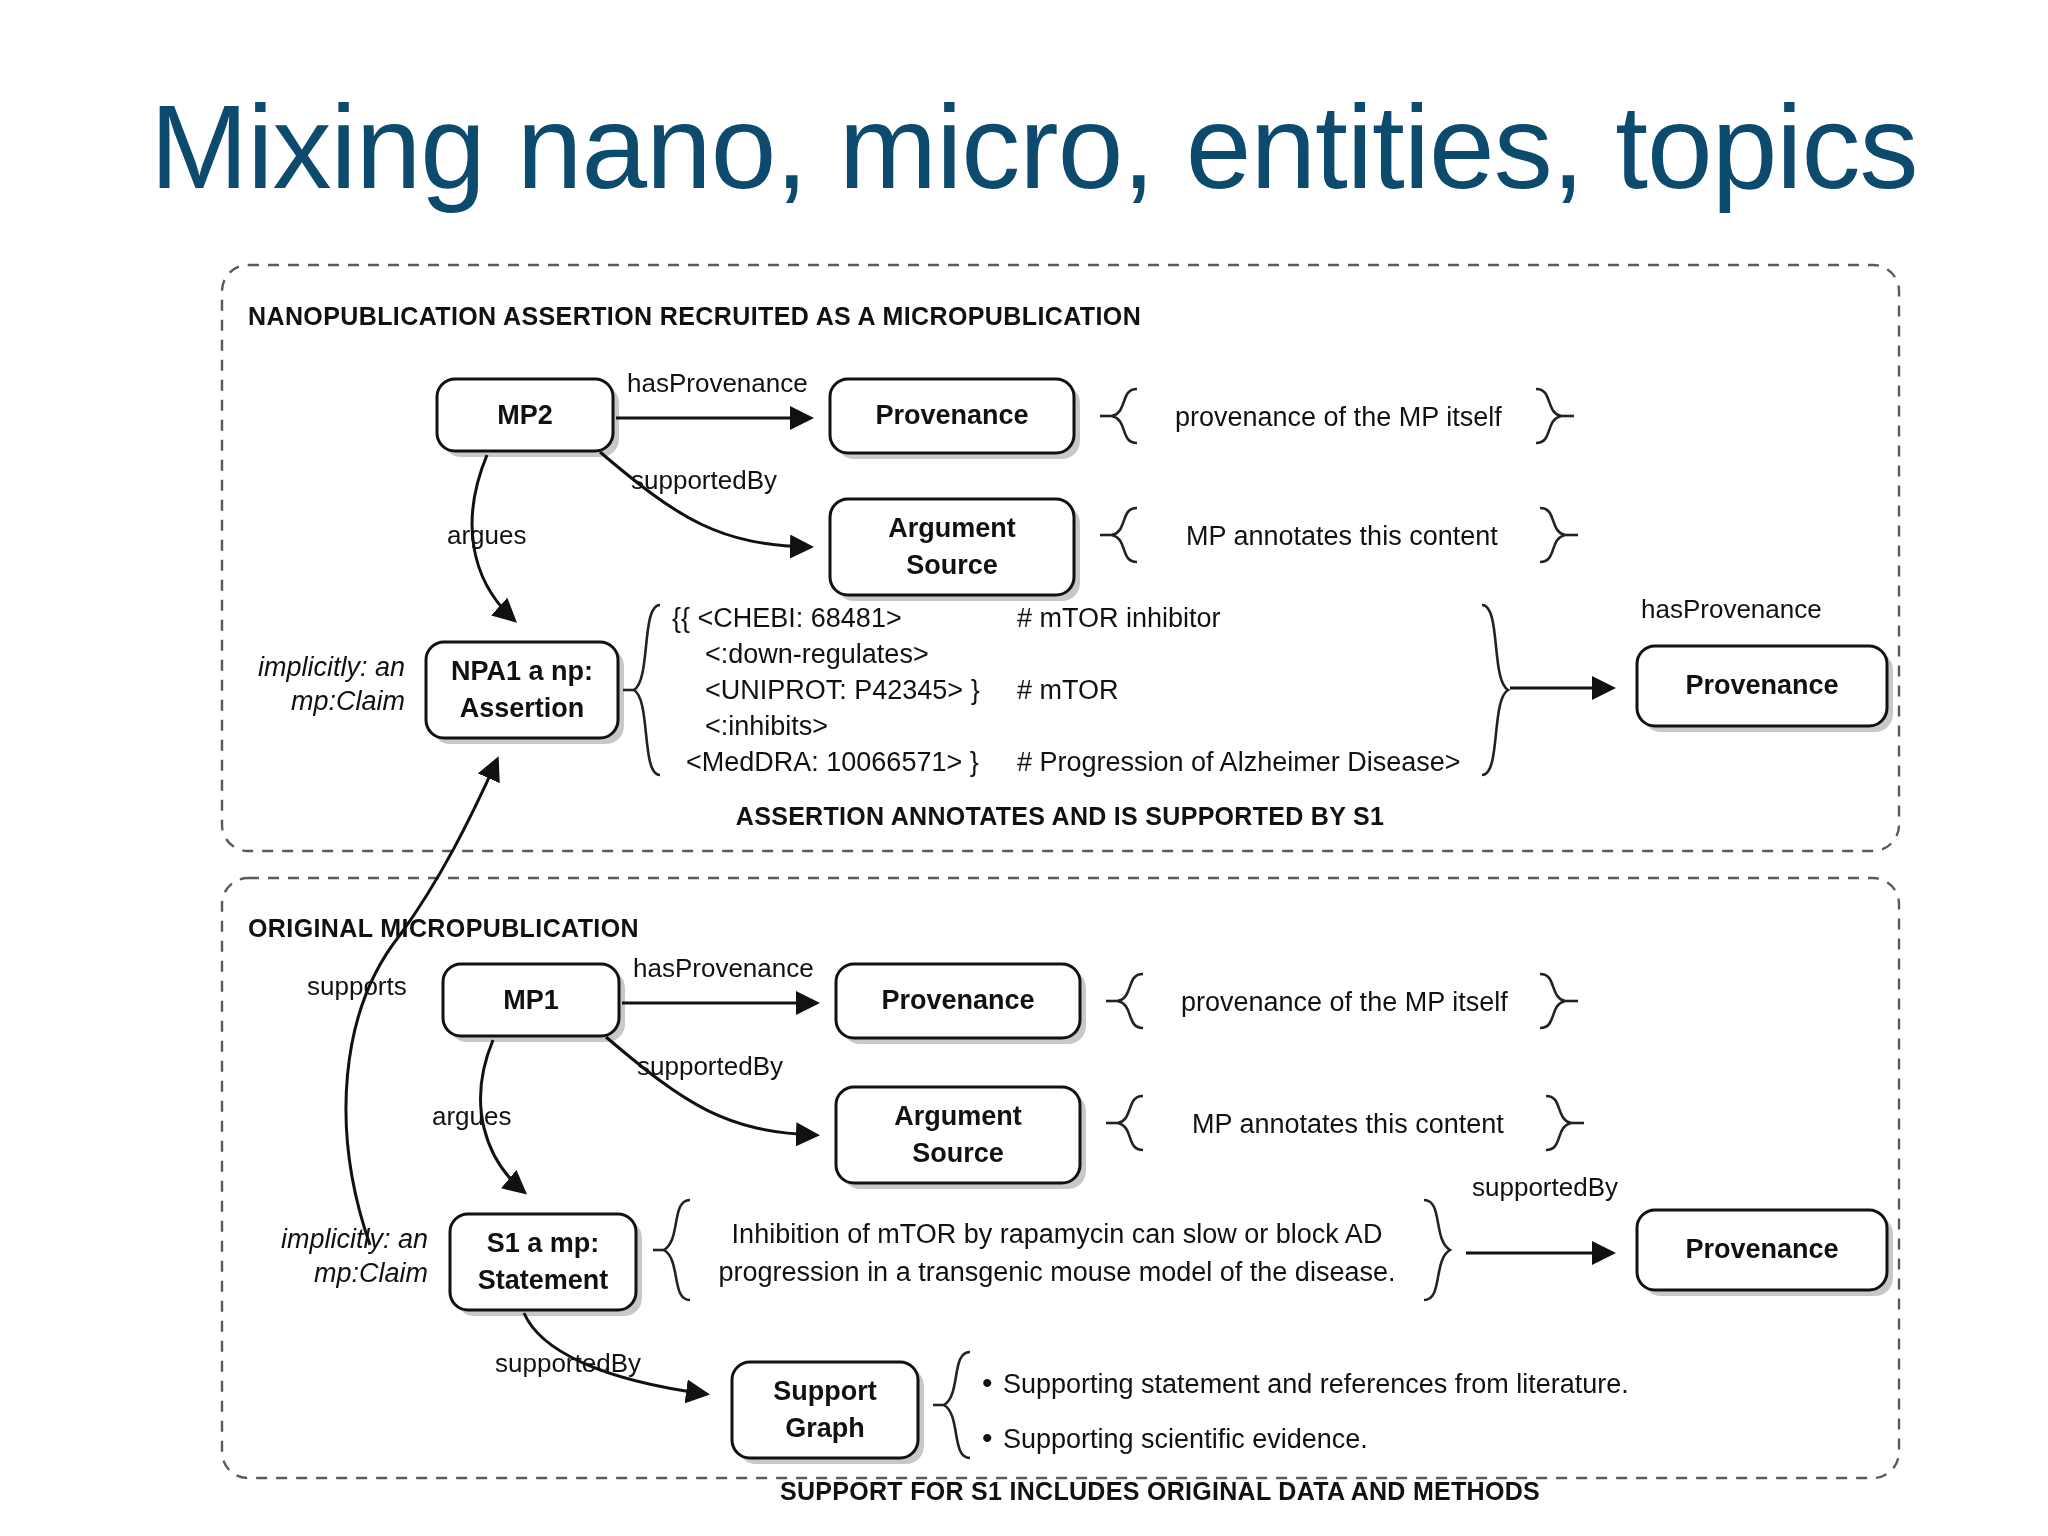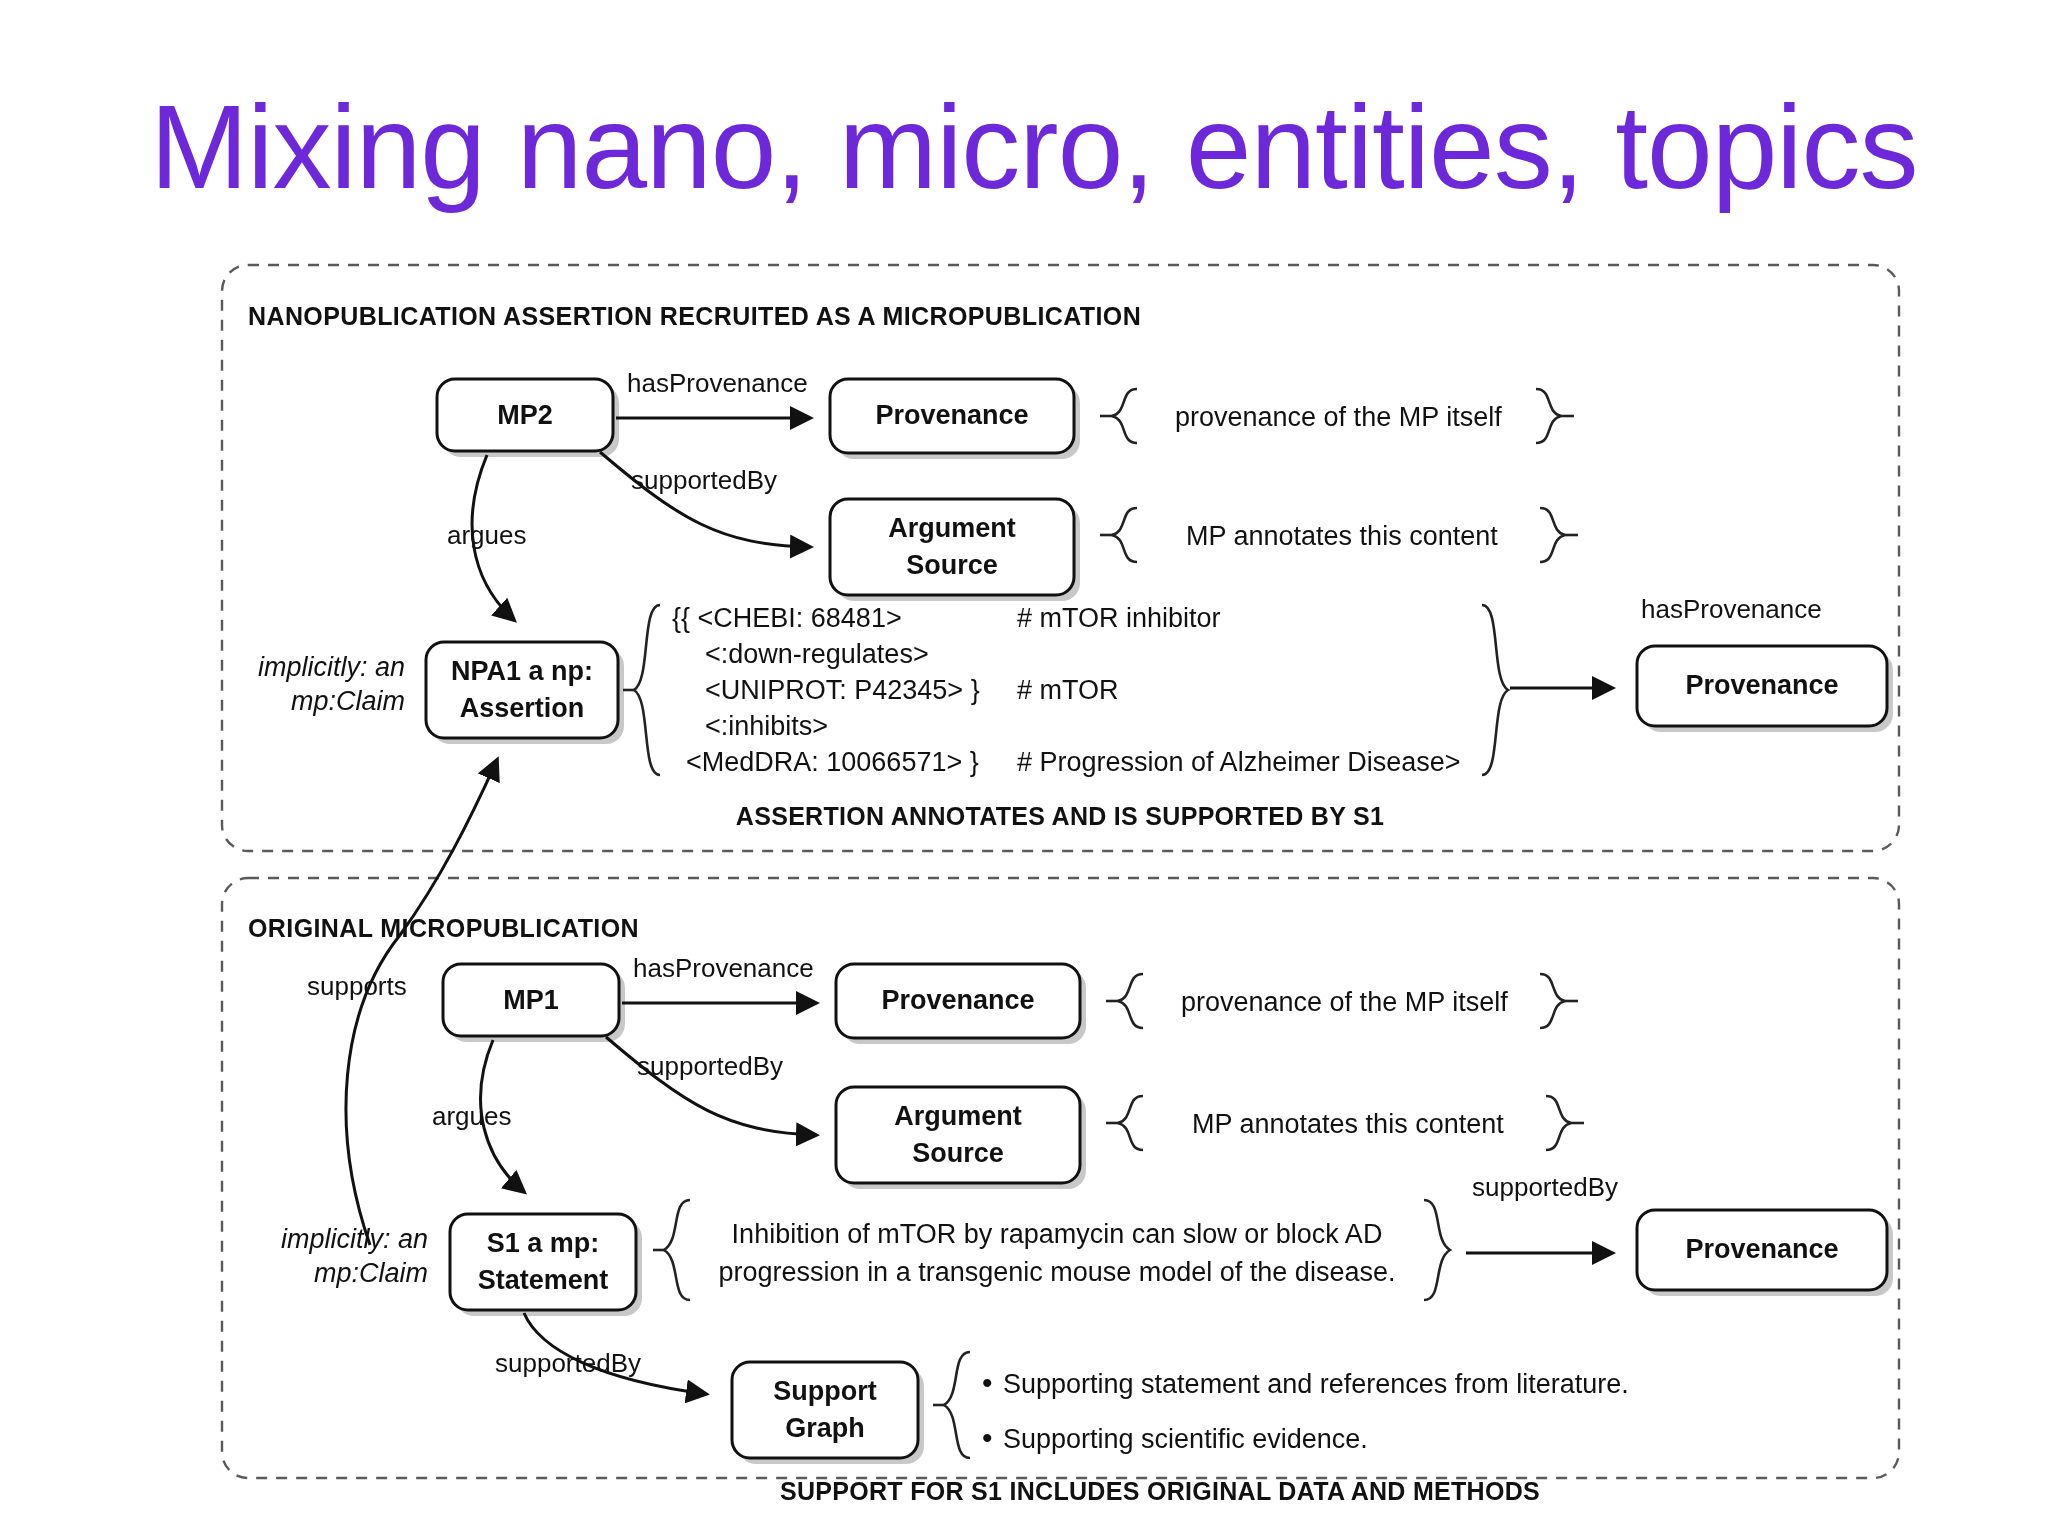--- a/index.html
+++ b/index.html
@@ -13,21 +13,21 @@
 
   #title{
     position:absolute;
     left:150px; top:88px;
     width:1800px;
     font-family:"Liberation Sans", sans-serif;
     font-weight:300;
     font-size:118px;
     line-height:1.0;
     letter-spacing:-1px;
-    color:#6d28d9;
+    color:#0c4a6e;
     white-space:nowrap;
   }
 
   svg#diagram{position:absolute;left:0;top:0;width:2048px;height:1536px;}
 
   .panel{
     fill:none;
     stroke:#5a5a5a;
     stroke-width:2.4;
     stroke-dasharray:11 9;

